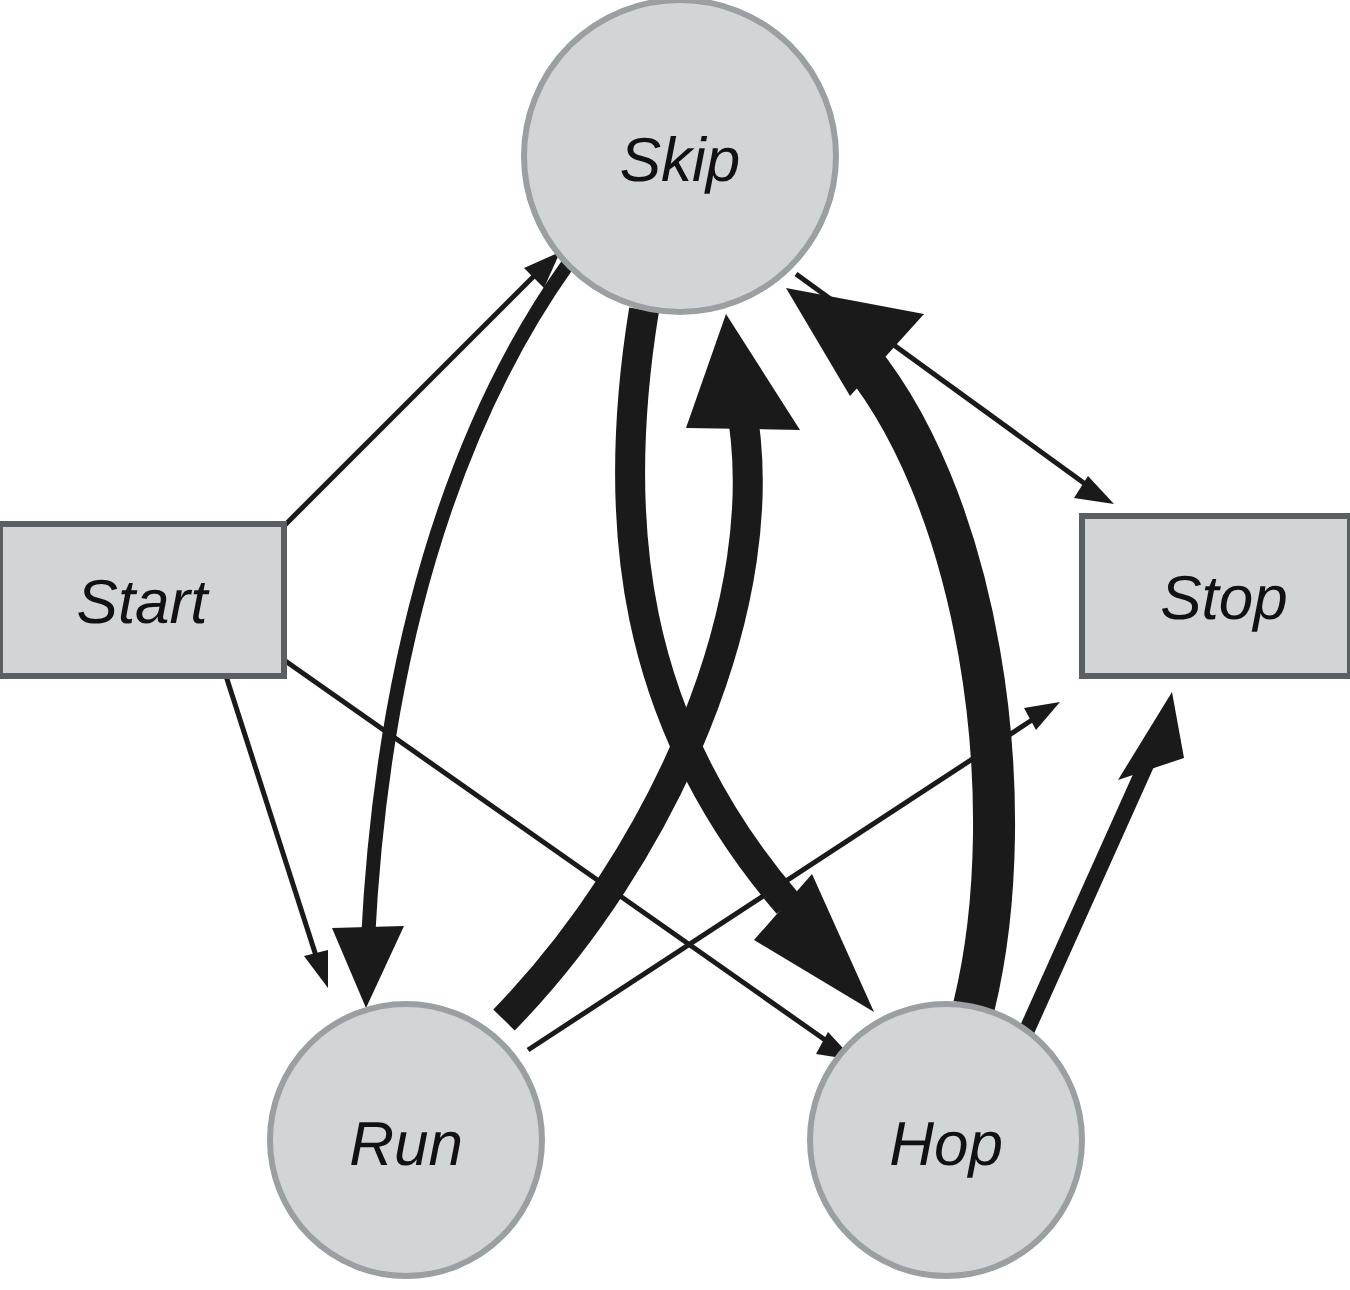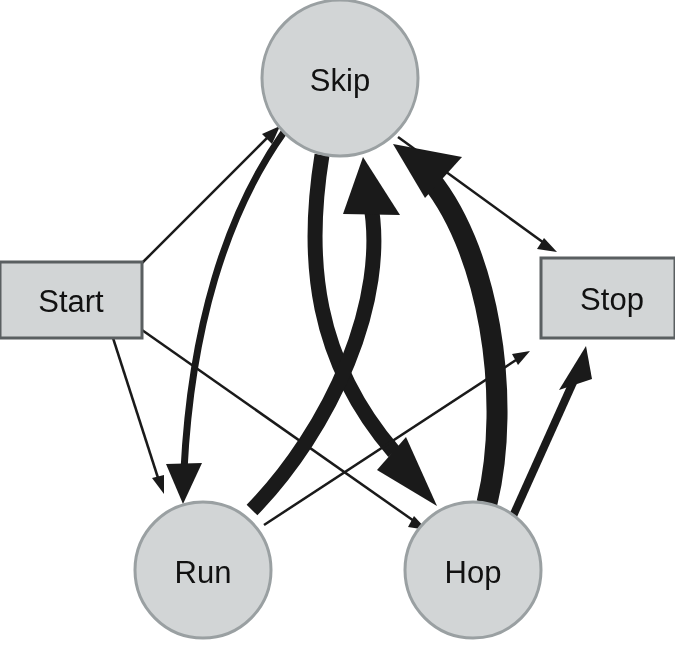--- a/index.html
+++ b/index.html
@@ -1,18 +1,18 @@
 <!DOCTYPE html>
 <html><head>
 <meta charset="utf-8">
 <style>
   html,body{margin:0;padding:0;background:#ffffff;}
   body{width:675px;height:645px;overflow:hidden;
        font-family:"Liberation Sans","DejaVu Sans",sans-serif;}
-  #stage{position:relative;width:675px;height:498px;background:#fff;}
+  #stage{position:relative;width:675px;height:498px;background:#fff;font-style:italic;}
   svg#diagram{position:absolute;left:0;top:0;width:675px;height:645px;display:block;}
   .node-label{font-family:"Liberation Sans","DejaVu Sans",sans-serif;
               font-size:31px;fill:#111111;text-anchor:middle;dominant-baseline:central;}
 </style>
 </head>
 <body>
 
 <div id="stage">
 <svg id="diagram" viewBox="0 0 675 645">
 

